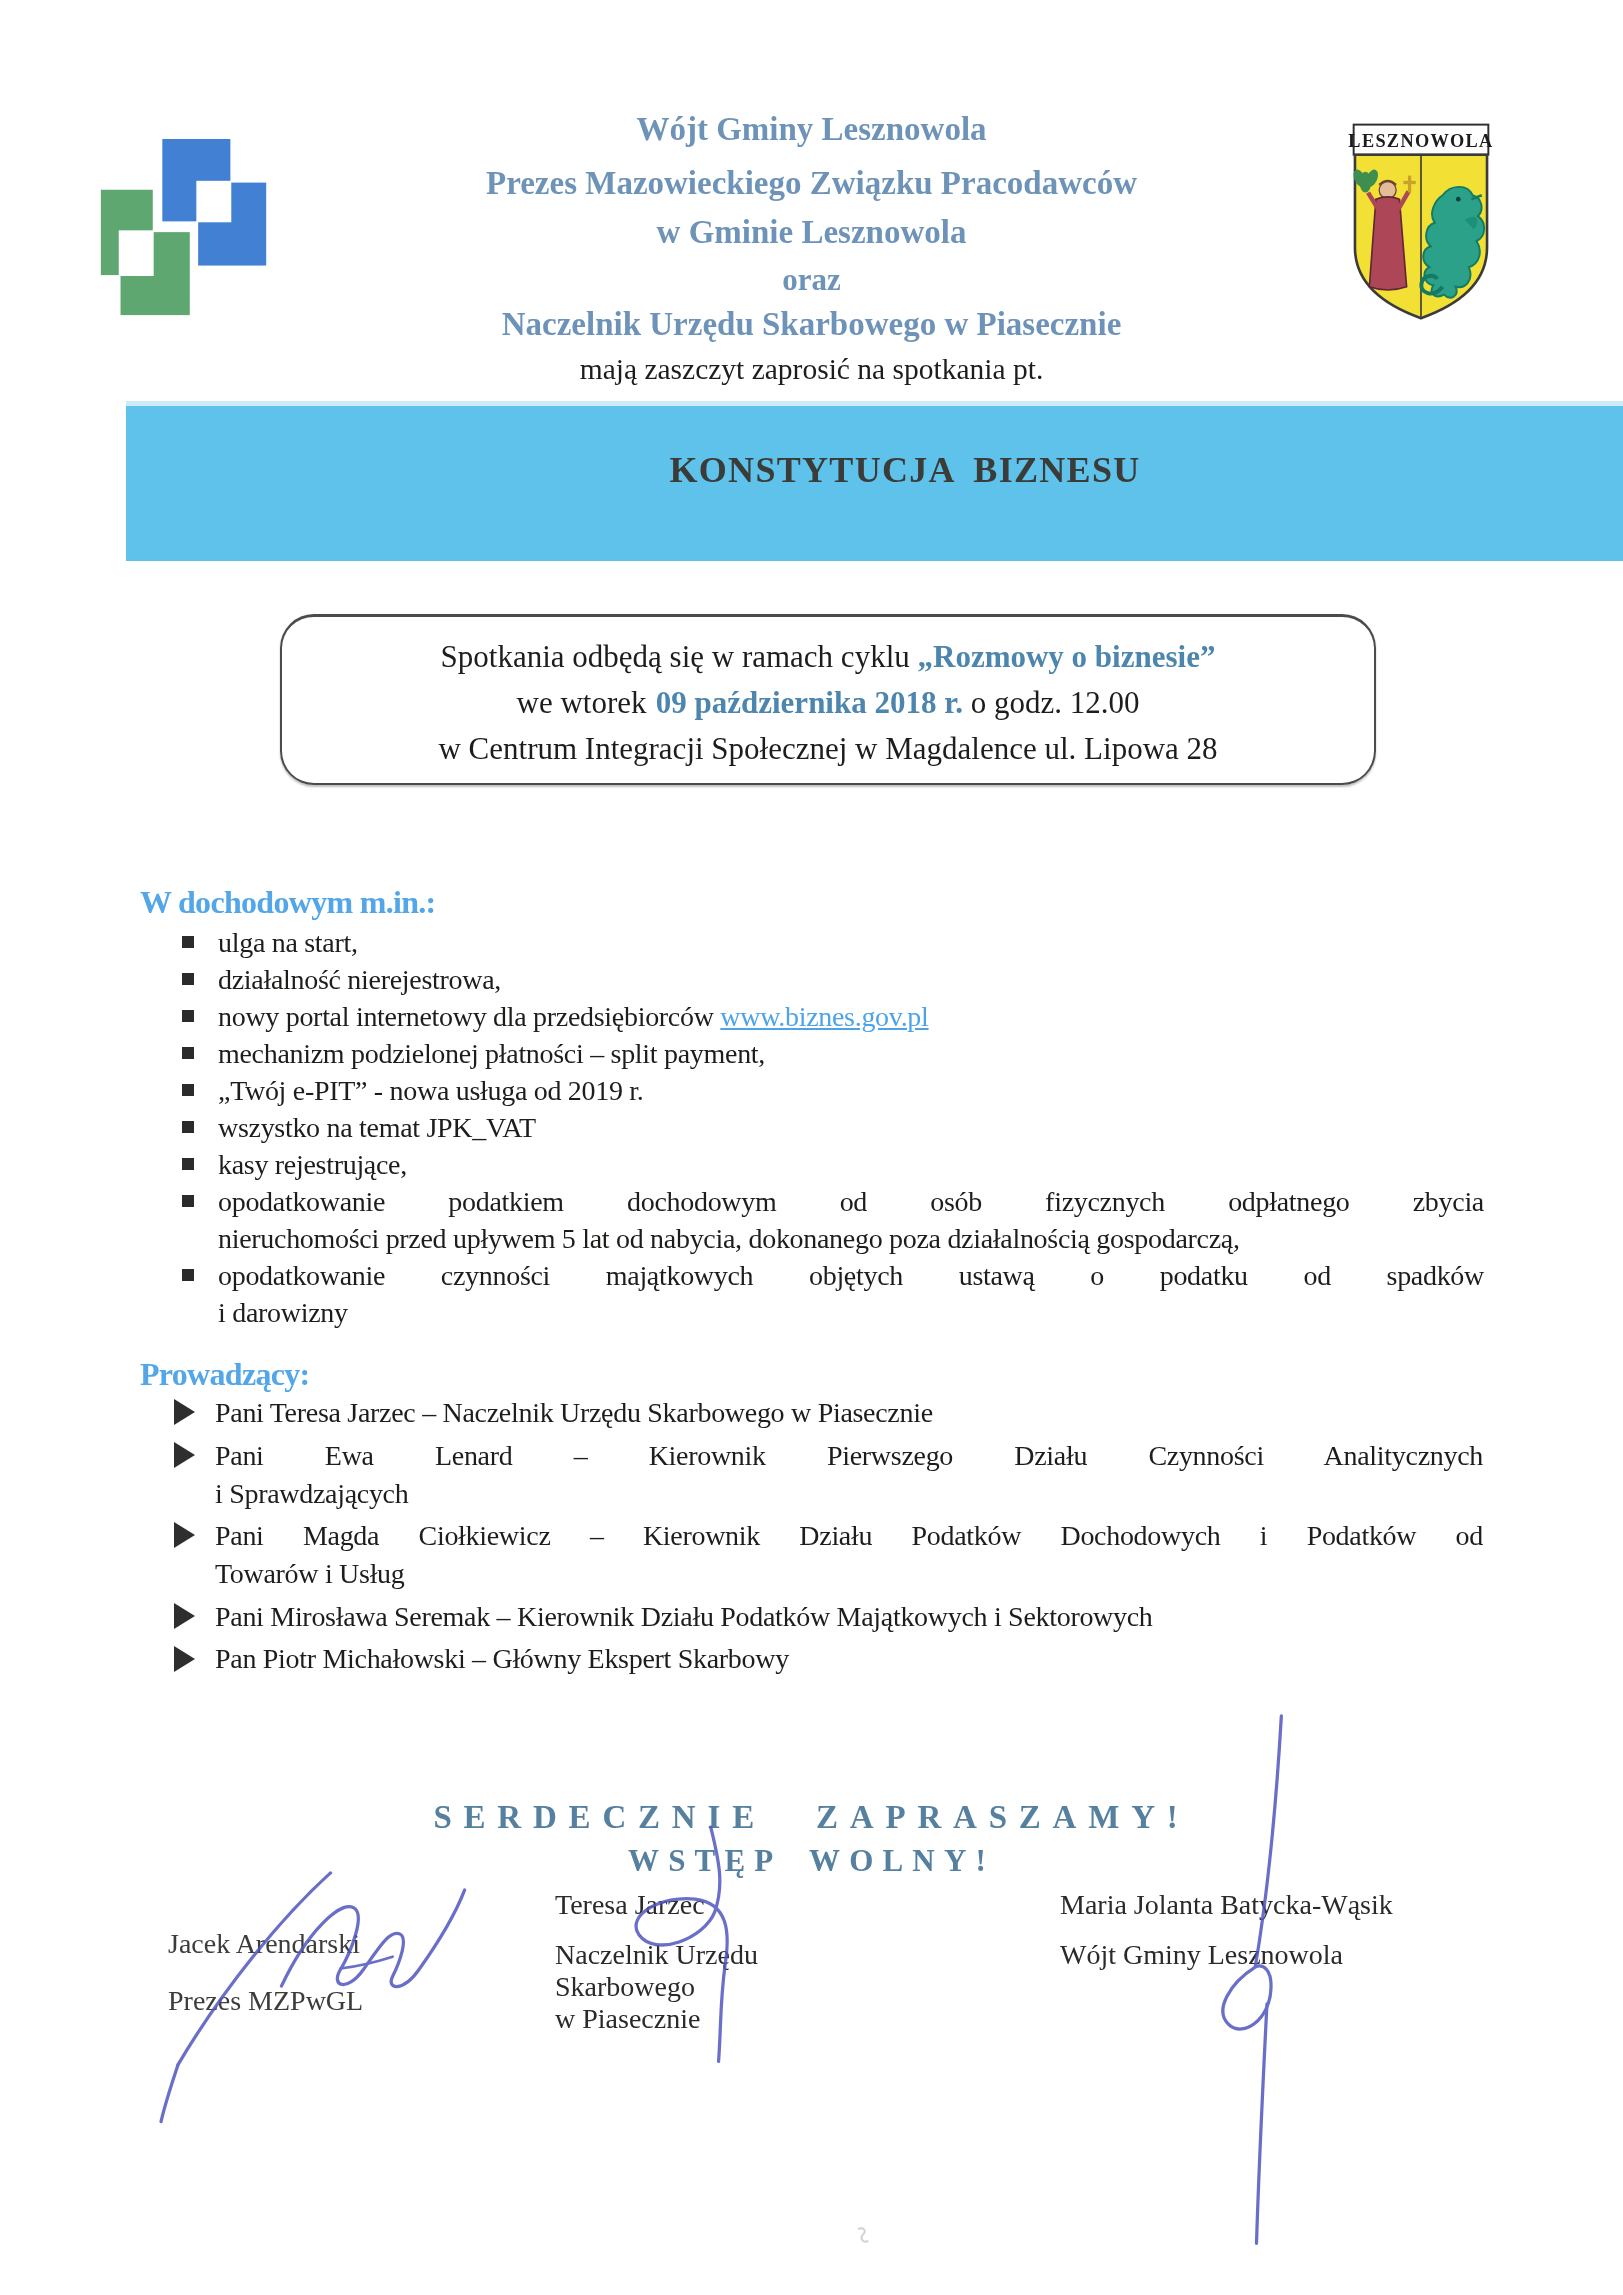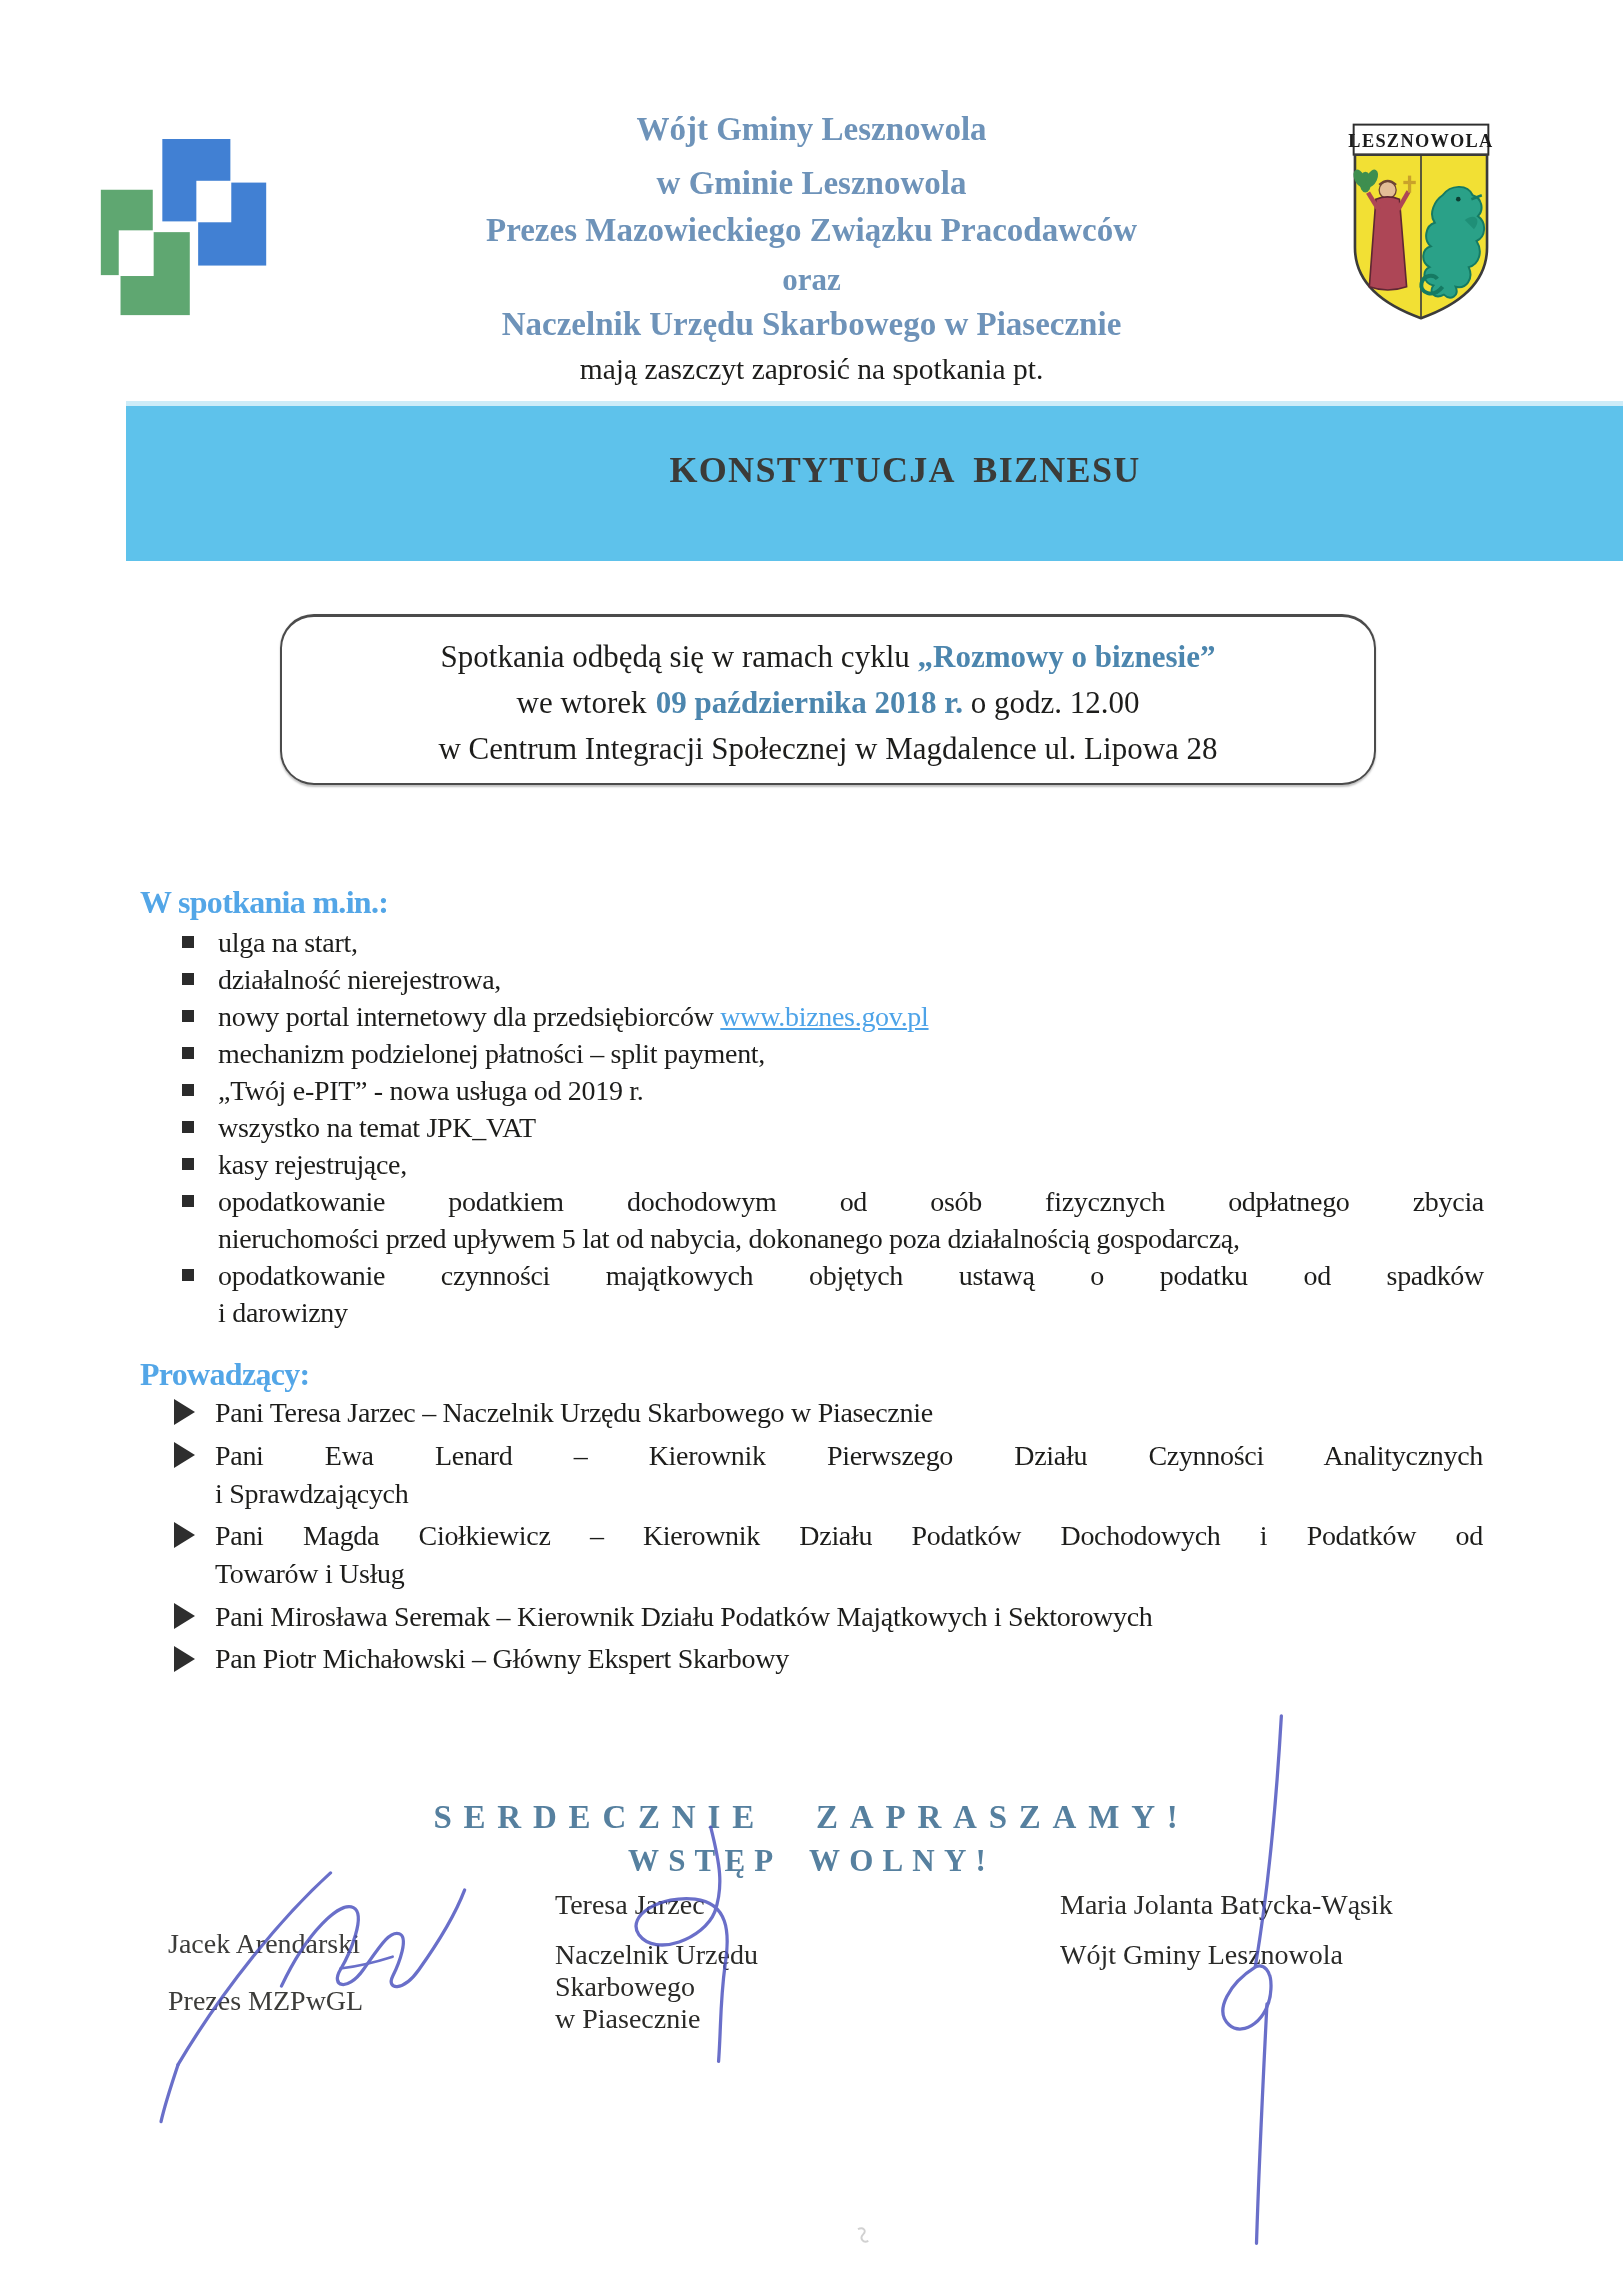--- a/index.html
+++ b/index.html
@@ -110,42 +110,42 @@
                C130 140 140 120 152 112 Z" fill="#2aa188" stroke="#157a63" stroke-width="3"></path>
       <path d="M152 252 C138 270 116 262 120 246 C123 234 138 232 144 240" fill="none" stroke="#157a63" stroke-width="6"></path>
       <path d="M186 150 C202 138 212 150 200 164" fill="#1f8f77"></path>
       <circle cx="176" cy="118" r="3.5" fill="#0c3f33"></circle>
       <path d="M196 118 L212 112" stroke="#157a63" stroke-width="4"></path>
     </g>
   </svg>
 
   <div class="header-text">
     <div class="hline hline-1">Wójt Gminy Lesznowola</div>
+    <div class="hline hline-2">Prezes Mazowieckiego Związku Pracodawców</div>
     <div class="hline hline-3">w Gminie Lesznowola</div>
-    <div class="hline hline-2">Prezes Mazowieckiego Związku Pracodawców</div>
     <div class="hline hline-4">oraz</div>
     <div class="hline hline-5">Naczelnik Urzędu Skarbowego w Piasecznie</div>
     <div class="hline hline-6">mają zaszczyt zaprosić na spotkania pt.</div>
   </div>
 
   <div class="banner">
     <div class="banner-title">KONSTYTUCJA BIZNESU</div>
   </div>
 
   <div class="inv-box">
     <div class="inv-line">
       <span>Spotkania odbędą się w ramach cyklu </span><span class="inv-hl">„Rozmowy o biznesie”</span>
     </div>
     <div class="inv-line">
       <span>we wtorek</span><span class="inv-hl inv-hl-date">09 października 2018 r.</span><span> o godz. 12.00</span>
     </div>
     <div class="inv-line">w Centrum Integracji Społecznej w Magdalence ul. Lipowa 28</div>
   </div>
 
-  <div class="sec-head prog-head">W spotkania m.in.:</div>
+  <div class="sec-head prog-head">W dochodowym m.in.:</div>
   <ul class="prog-list">
     <li><span class="sq"></span><span>ulga na start,</span></li>
     <li><span class="sq"></span><span>działalność nierejestrowa,</span></li>
     <li><span class="sq"></span><span>nowy portal internetowy dla przedsiębiorców </span><a class="link">www.biznes.gov.pl</a></li>
     <li><span class="sq"></span><span>mechanizm podzielonej płatności – split payment,</span></li>
     <li><span class="sq"></span><span>„Twój e-PIT” - nowa usługa od 2019 r.</span></li>
     <li><span class="sq"></span><span>wszystko na temat JPK_VAT</span></li>
     <li><span class="sq"></span><span>kasy rejestrujące,</span></li>
     <li>
         <span class="sq"></span>

